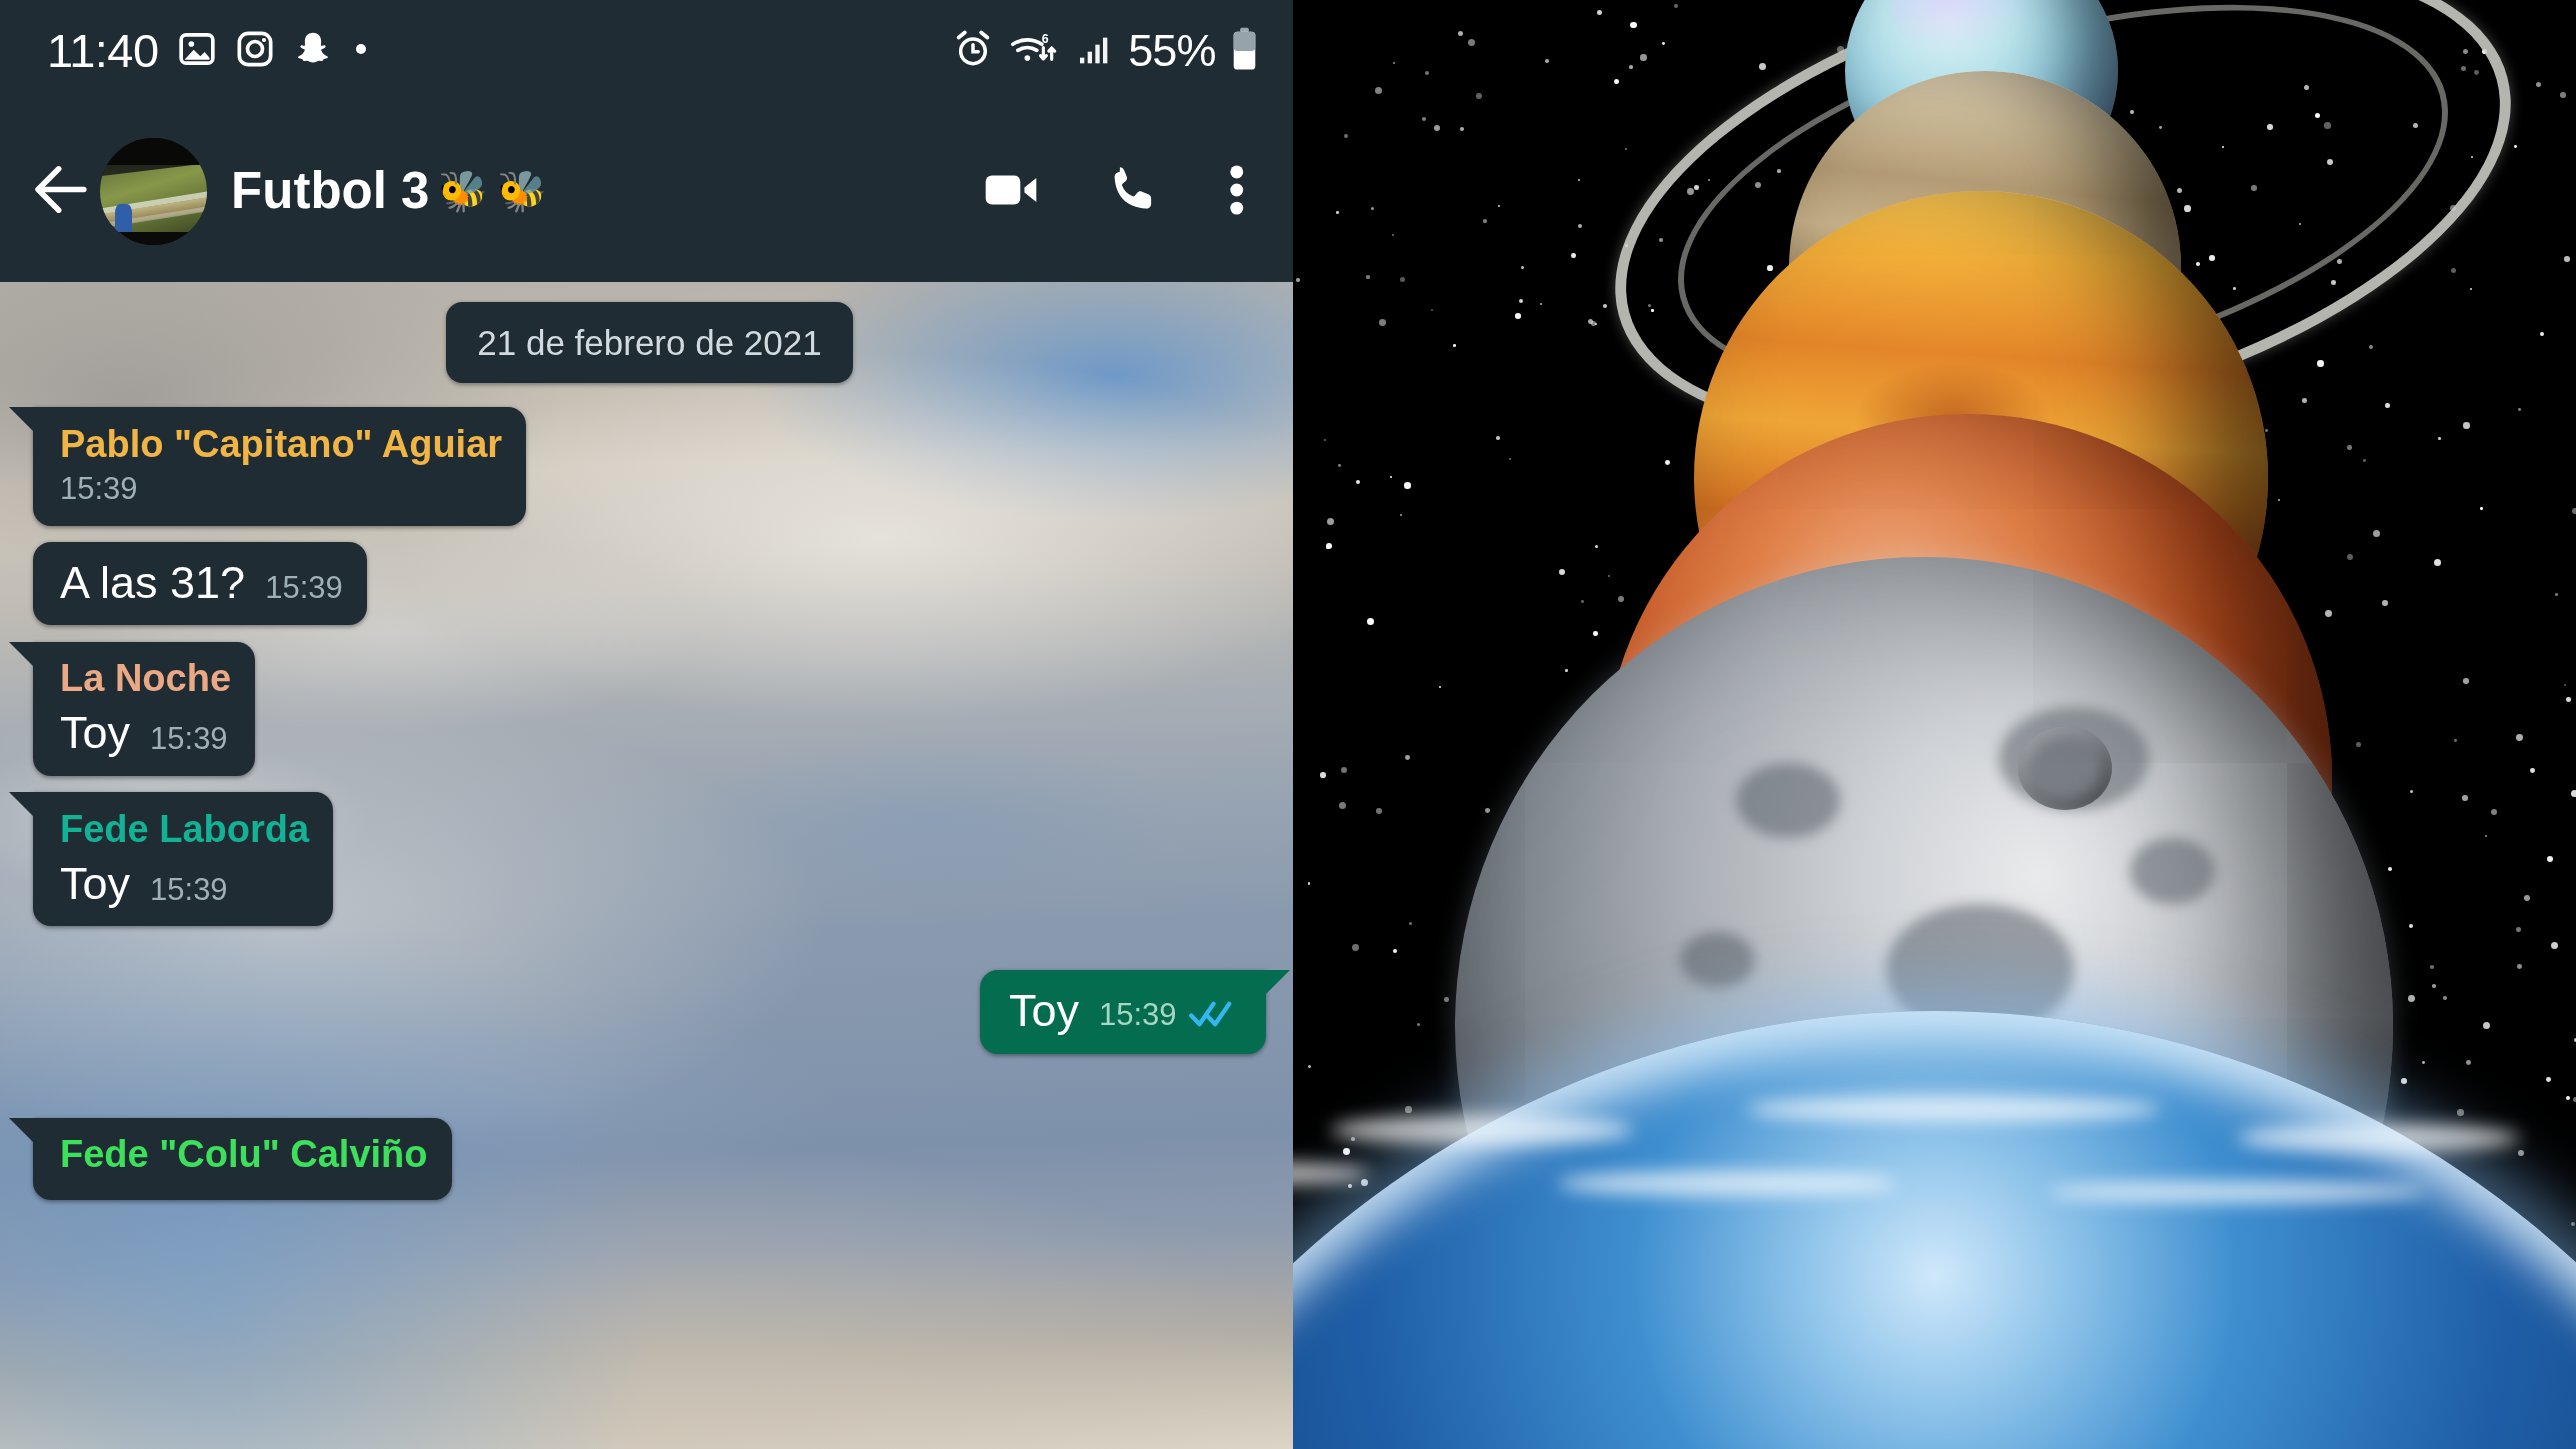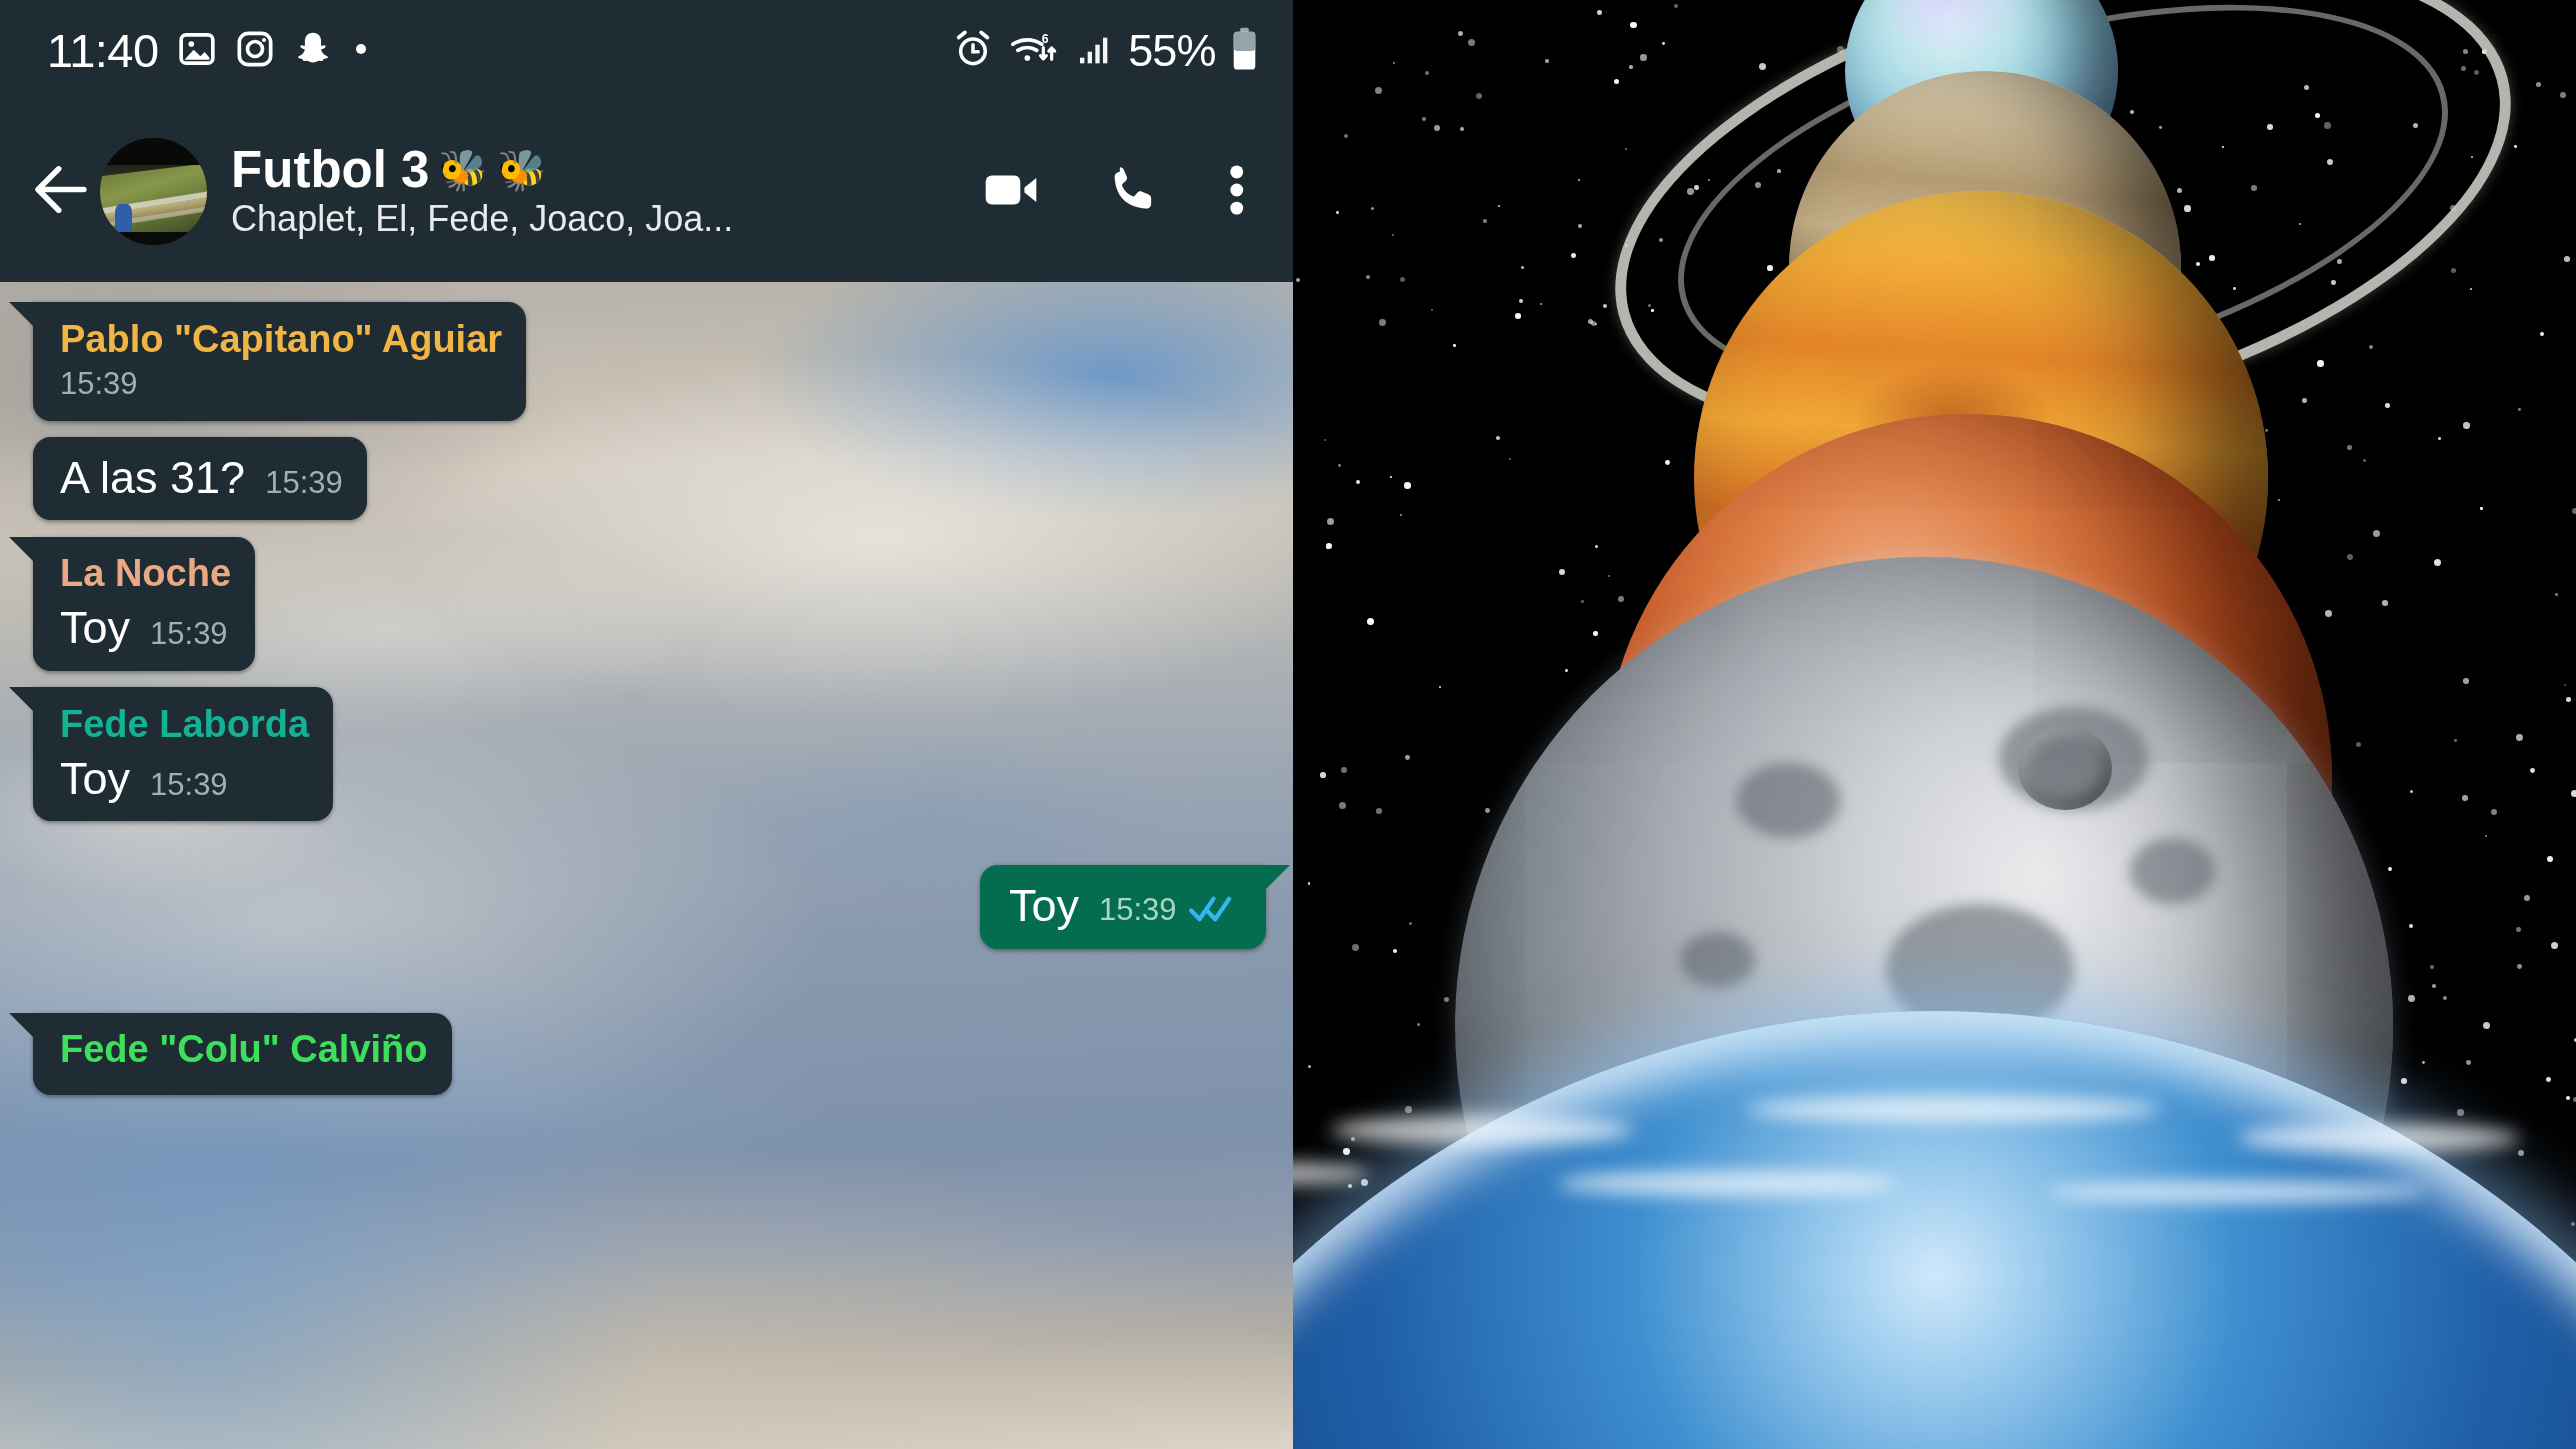--- a/index.html
+++ b/index.html
@@ -414,21 +414,20 @@
         <div class="dark-top"></div>
         <div class="dark-bot"></div>
       </div>
 
       <div class="header-text">
         <div class="chat-title">
           <span>Futbol  3</span>
           <span class="emoji">🐝</span>
           <span class="emoji">🐝</span>
         </div>
-        <div class="chat-sub">Chaplet, El, Fede, Joaco, Joa...</div>
       </div>
 
       <div class="header-actions">
         <span class="ic">
           <svg width="62" height="62" viewBox="0 0 24 24">
             <rect x="2.2" y="6.4" width="13.4" height="11.2" rx="2.4" fill="#fff"></rect>
             <path d="M17.2 11 L21.8 7.4 L21.8 16.6 L17.2 13 Z" fill="#fff"></path>
           </svg>
         </span>
         <span class="ic">
@@ -444,20 +443,23 @@
           </svg>
         </span>
       </div>
     </div>
 
     <div class="chat-body">
       <div class="wallpaper"></div>
 
       <div class="messages">
 
+        <div class="date-row">
+          <div class="date-chip">21 de febrero de 2021</div>
+        </div>
 
         <div class="row">
           <div class="bubble tail-left">
             <div class="sender" style="color:#f0b544">Pablo "Capitano" Aguiar</div>
             <div class="msg-line">
               <span class="msg-meta">
                 <span class="msg-time">15:39</span>
               </span>
             </div>
           </div>

